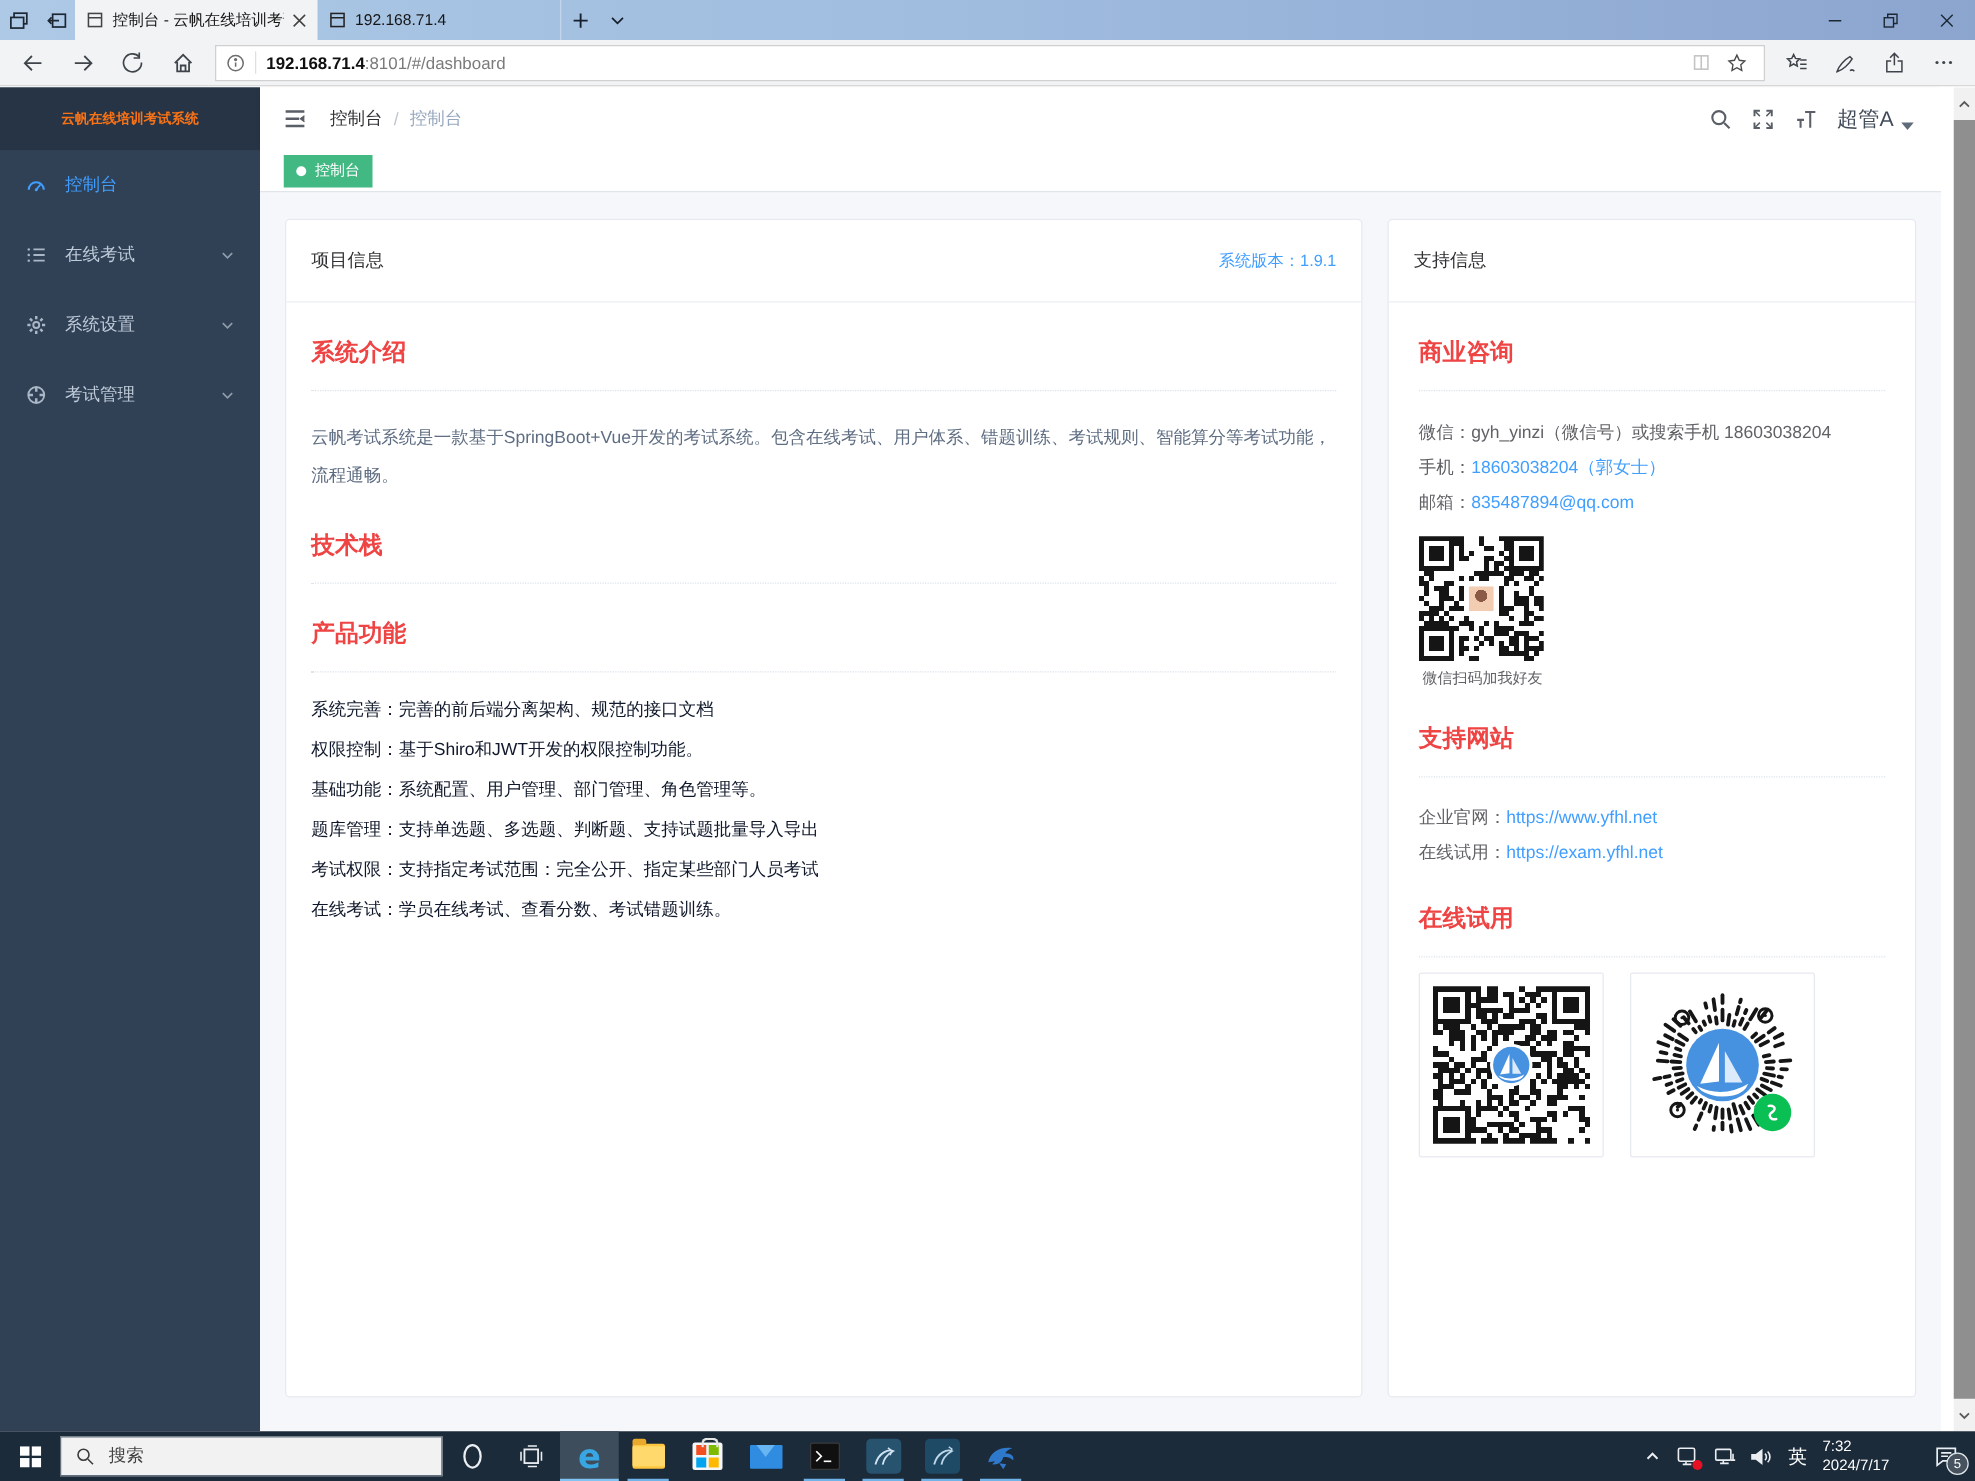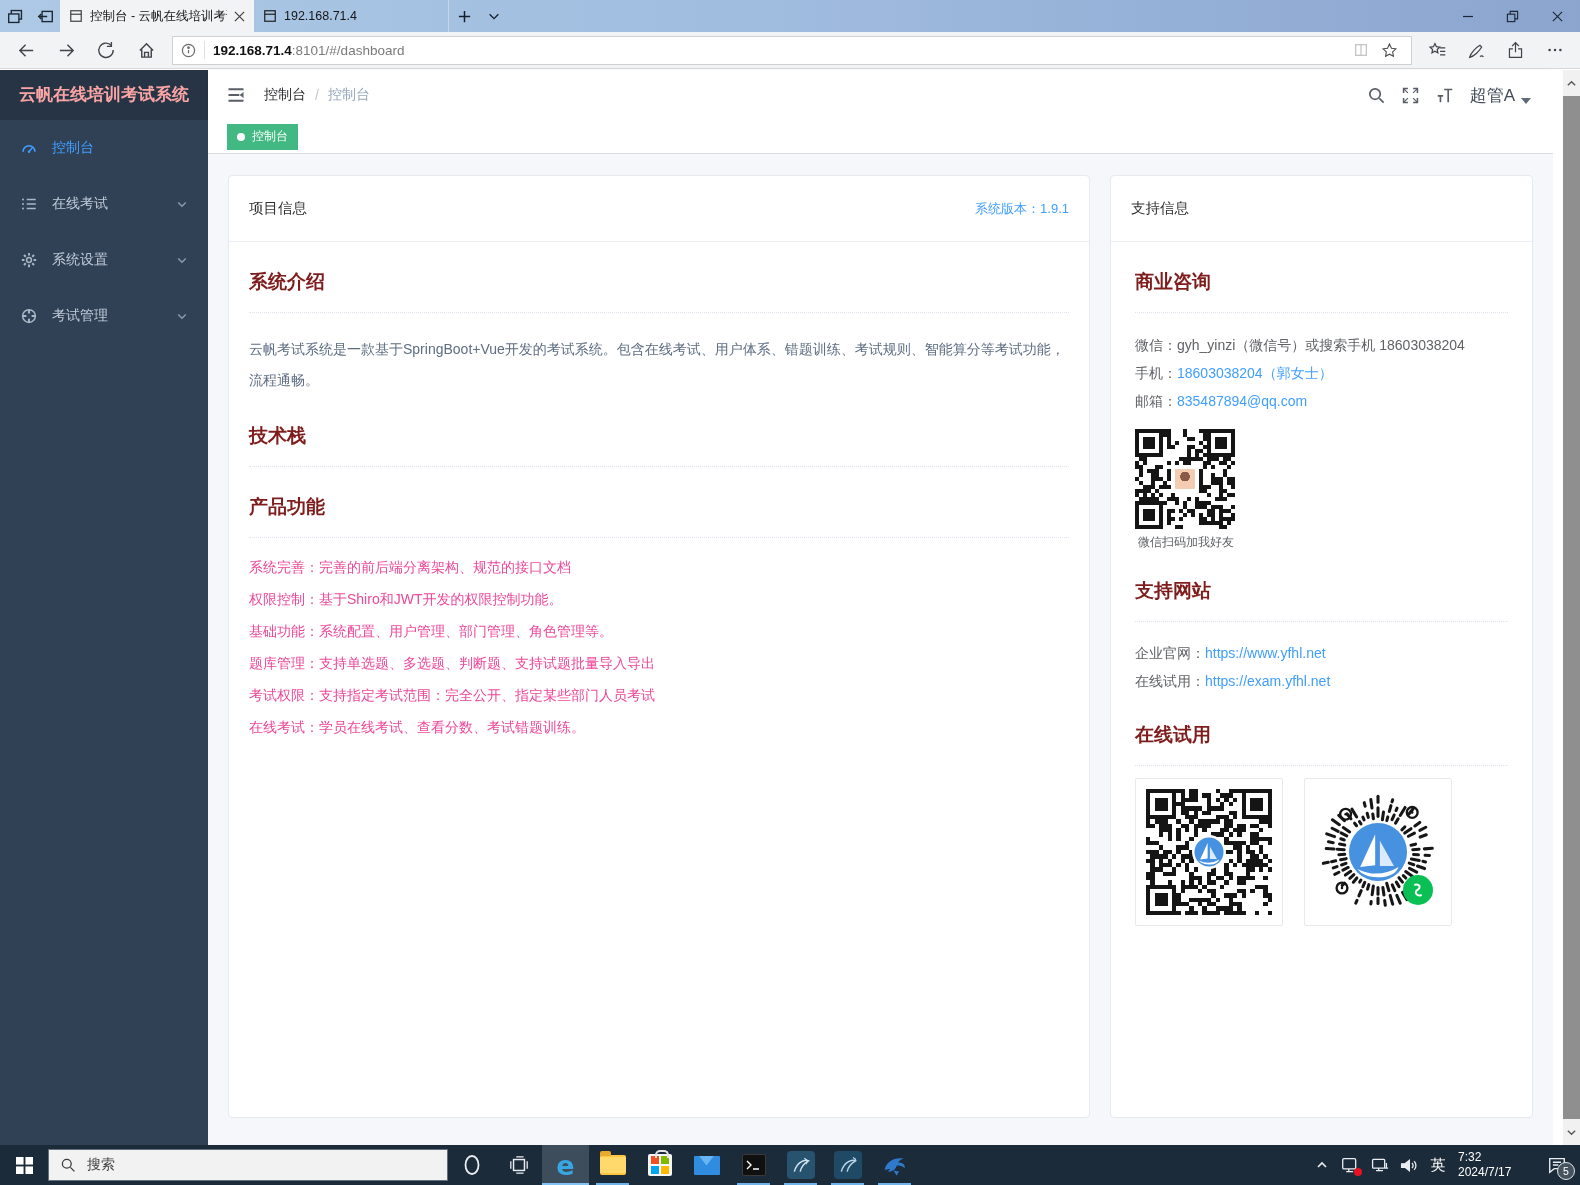--- a/index.html
+++ b/index.html
@@ -32,21 +32,21 @@
   .url-rest{color:#7a7a7a;font-size:13.5px;}
   .urlbox .spacer{flex:1;}
   .ub-ic{width:28px;display:flex;align-items:center;justify-content:center;color:#4a4a4a;}
   .ub-ic.dim{color:#c3c3c3;}
   .tb-ic{width:39px;height:36px;display:flex;align-items:center;justify-content:center;color:#3f444a;}
 
   
   .page{position:absolute;top:70px;left:0;width:1580px;height:1075px;background:#fff;}
 
   .sidebar{position:absolute;left:0;top:0;width:208px;height:1075px;background:#304156;}
-  .logo{height:50px;line-height:50px;text-align:center;color:#fca5a5;font-weight:bold;font-size:17px;background:#263445;}
+  .logo{height:50px;line-height:50px;text-align:center;color:#f97316;font-weight:bold;font-size:11px;background:#263445;}
   .menu-item{height:56px;display:flex;align-items:center;gap:14px;padding:0 20px;color:#bfcbd9;font-size:14px;cursor:pointer;}
   .menu-item.active{color:#409eff;}
   .menu-item .mi-ic{color:#aab7c6;display:flex;}
   .menu-item.active .mi-ic{color:#409eff;}
   .menu-item .chev{margin-left:auto;color:#8f9cab;display:flex;}
 
   .navbar{position:absolute;left:208px;top:0;width:1345px;height:50px;background:#fff;
     box-shadow:0 1px 4px rgba(0,21,41,.08);display:flex;align-items:center;box-sizing:border-box;padding:0 16px 0 0;}
   .hamb{width:56px;height:50px;display:flex;align-items:center;justify-content:center;color:#5a5e66;}
   .breadcrumb{font-size:14px;display:flex;gap:9px;align-items:center;}
@@ -65,26 +65,26 @@
 
   .appmain{position:absolute;left:208px;top:84px;width:1345px;height:991px;background:#f6f7fa;}
   .card{position:absolute;background:#fff;border:1px solid #e6e9ef;border-radius:4px;box-sizing:border-box;}
   .card.project{left:20px;top:21px;width:862px;height:943px;}
   .card.support{left:902px;top:21px;width:423px;height:943px;}
   .card-h{height:65px;display:flex;align-items:center;justify-content:space-between;
     padding:0 20px;border-bottom:1px solid #ebeef5;font-size:14.5px;color:#303133;}
   .version{color:#409eff;font-size:13px;}
   .card-b{padding:0 20px 20px;}
   .card.support .card-b{padding:0 24px 20px;}
-  .sec-title{font-size:19px;font-weight:bold;color:#7f1d1d;margin:27px 0 0;padding-bottom:17px;border-bottom:1px dotted #dde3ec;}
+  .sec-title{font-size:19px;font-weight:bold;color:#ef4444;margin:27px 0 0;padding-bottom:17px;border-bottom:1px dotted #dde3ec;}
   .intro{margin-top:21px;font-size:14px;color:#5e6d82;line-height:31px;}
   .tagrow{margin-top:21px;}
   .ttag{display:inline-block;padding:9px 14px;margin-right:12px;border-radius:4px;background:#ecf5ff;
     border:1px solid #d9ecff;color:#409eff;font-size:13px;}
-  .features{margin-top:13px;font-size:14px;color:#ec4899;line-height:32px;}
+  .features{margin-top:13px;font-size:14px;color:#0f172a;line-height:32px;}
   .features div{white-space:nowrap;}
 
   .consult{display:flex;gap:14px;margin-top:18px;flex-direction:column;}
   .c-lines{flex:1;font-size:14px;color:#606266;line-height:28px;min-width:0;}
   .link{color:#409eff;cursor:pointer;}
   .qrwrap{width:102px;flex:0 0 auto;text-align:center;}
   .qr-contact{position:relative;width:100px;height:100px;}
   .qr-contact svg.qr{width:100px;height:100px;}
   .photo{position:absolute;left:38px;top:38px;width:24px;height:24px;border-radius:3px;border:2px solid #fff;
     background:radial-gradient(circle at 50% 38%, #8a5a46 0 30%, #f2cdb2 31% 100%);box-sizing:border-box;}
@@ -105,21 +105,21 @@
   
   .pagescroll{position:absolute;left:1563px;top:0;width:17px;height:1075px;background:#f1f1f1;}
   .ps-btn{height:26px;display:flex;align-items:center;justify-content:center;color:#5a5a5a;}
   .ps-btn.bottom{position:absolute;bottom:0;left:0;width:100%;}
   .ps-thumb{position:absolute;left:0;top:26px;width:17px;height:1023px;background:#8f8f8f;}
   .content-gap{position:absolute;left:1553px;top:0;width:10px;height:1075px;background:#fff;}
 
   
   .taskbar{position:absolute;left:0;top:1145px;width:1580px;height:40px;background:#1c2b3a;display:flex;align-items:stretch;color:#fff;}
   .tstart{width:48px;display:flex;align-items:center;justify-content:center;}
-  .tsearch{width:400px;margin:4px 0;background:#f2f2f2;border:1px solid #63707c;display:flex;align-items:center;gap:11px;
+  .tsearch{width:306px;margin:4px 0;background:#f2f2f2;border:1px solid #63707c;display:flex;align-items:center;gap:11px;
     padding:0 11px;color:#333;font-size:14px;box-sizing:border-box;}
   .tsearch .ph{color:#424242;}
   .tico{width:47px;display:flex;align-items:center;justify-content:center;position:relative;}
   .tico.running::after{content:"";position:absolute;left:7px;right:7px;bottom:0;height:2px;background:#6fb3e8;}
   .tico.activeapp{background:#3e4d5b;}
   .tico.activeapp::after{left:0;right:0;background:#81c3f2;}
   .tray{margin-left:auto;display:flex;align-items:center;gap:2px;padding-right:4px;}
   .tray-ic{width:27px;height:40px;display:flex;align-items:center;justify-content:center;position:relative;}
   .lang{font-size:15px;width:28px;text-align:center;}
   .clock{font-size:12px;line-height:15px;text-align:left;width:74px;margin:0 4px;}

